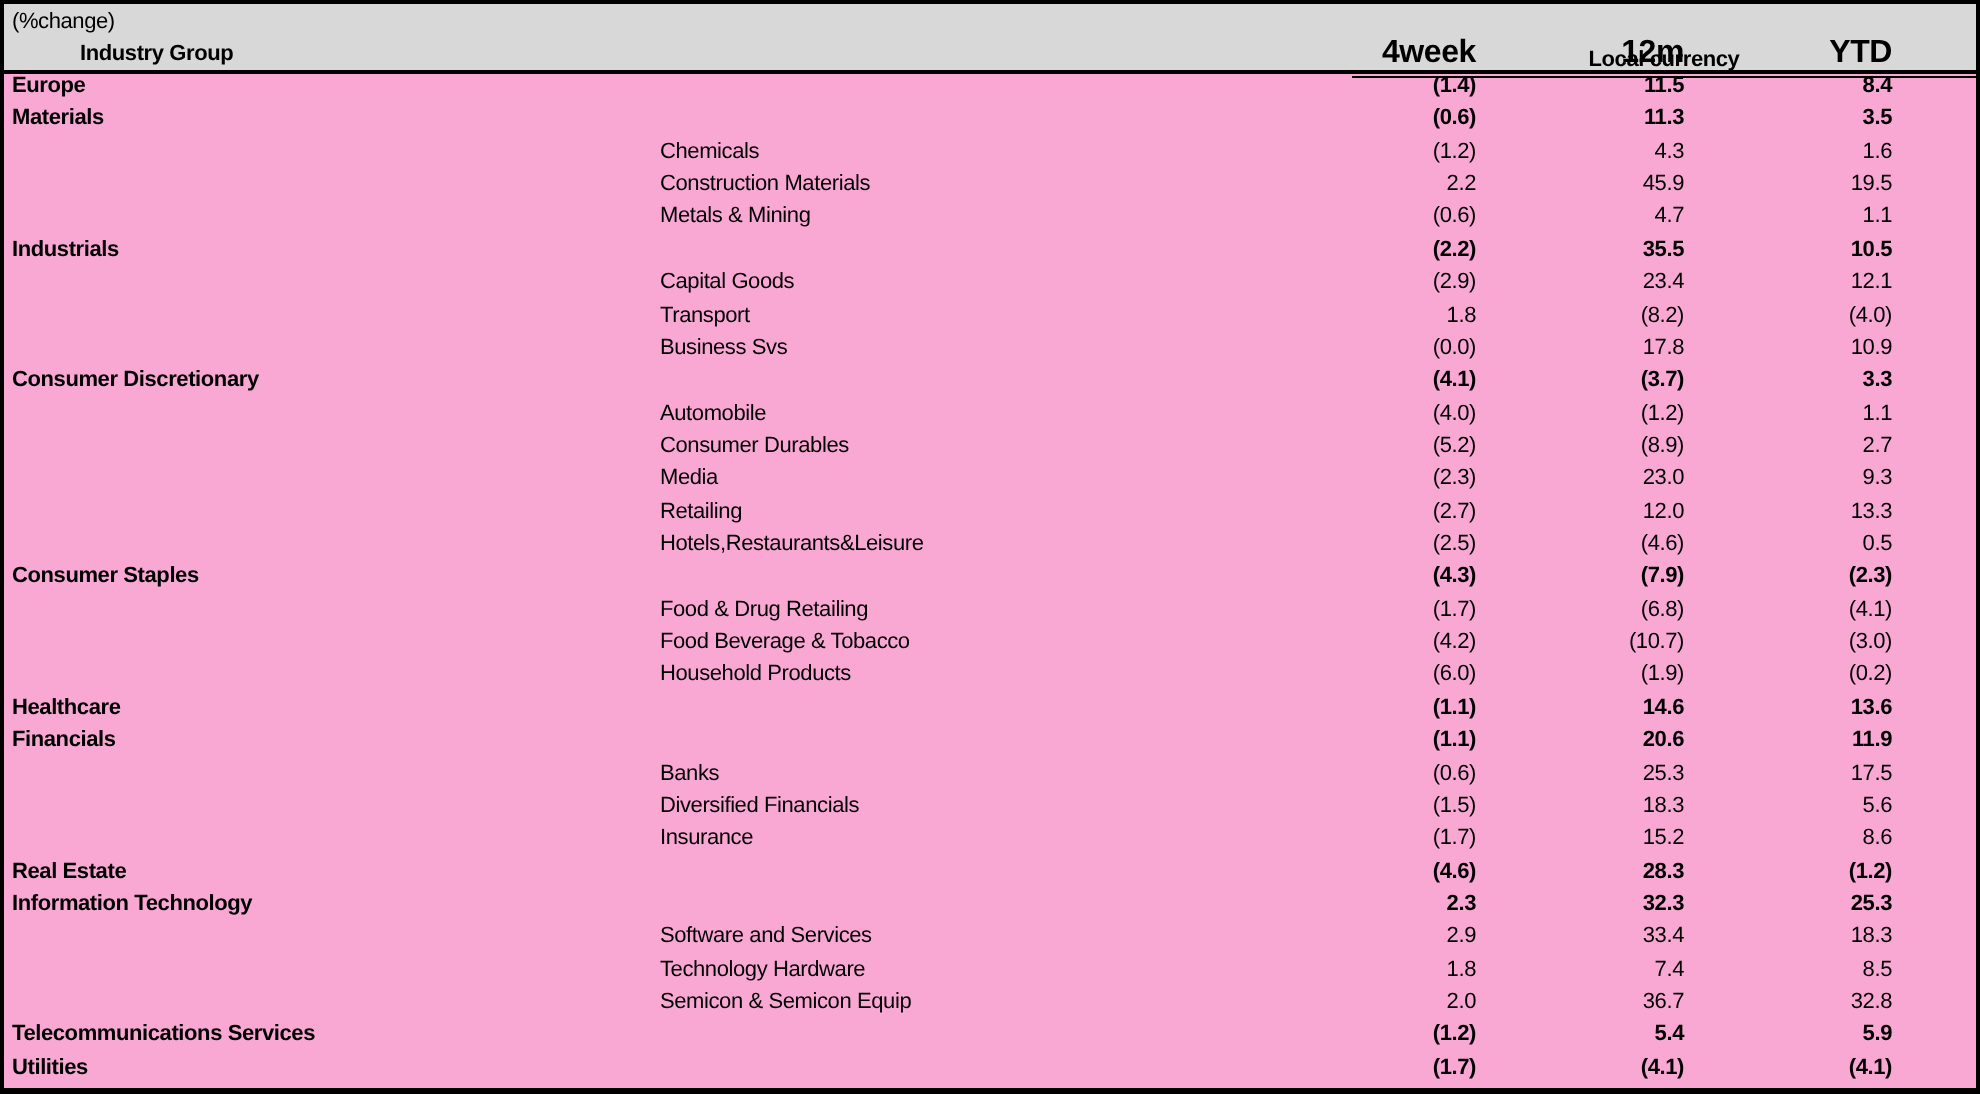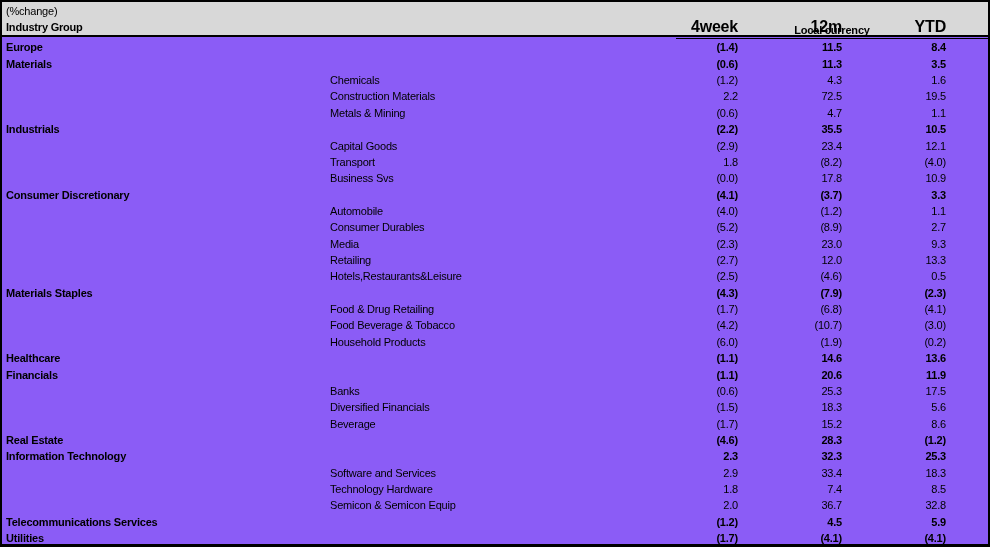--- a/index.html
+++ b/index.html
@@ -9,34 +9,34 @@
     font-family: "Liberation Sans", sans-serif;
   }
   .perf-table {
     width: 990px;
     height: 547px;
     box-sizing: border-box;
     border-left: 2px solid #000;
     border-right: 2px solid #000;
     border-top: 2px solid #000;
     border-bottom: 3px solid #000;
-    background: #8b5cf6;
+    background: #f9a8d4;
     display: flex;
     flex-direction: column;
     letter-spacing: -0.2px;
   }
   
   .thead {
     background: #d8d8d8;
     border-bottom: 2px solid #000;
     flex: 0 0 auto;
   }
   .hrow { display: flex; align-items: center; }
   .hrow1 { height: 17px; }
-  .hrow2 { height: 16px; }
+  .hrow2 { height: 16px; margin-left: 34px; }
   .hleft {
     flex: 1 1 auto;
     padding-left: 4px;
     font-size: 11px;
     white-space: nowrap;
   }
   .hleft.bold { font-weight: bold; }
   .currency-span {
     flex: 0 0 312px;
     height: 100%;
@@ -64,21 +64,21 @@
   }
   
   .tbody {
     flex: 1 1 auto;
     display: flex;
     flex-direction: column;
   }
   .trow {
     flex: 1 1 auto;
     display: flex;
-    align-items: flex-end;
+    align-items: flex-start;
     font-size: 11px;
     min-height: 0;
   }
   .trow.group { font-weight: bold; }
   .rlabel {
     flex: 1 1 auto;
     padding-left: 4px;
     white-space: nowrap;
     overflow: hidden;
   }
@@ -132,21 +132,21 @@
     <div class="trow sub">
       <div class="rlabel">Chemicals</div>
       <div class="num">(1.2)</div>
       <div class="num">4.3</div>
       <div class="num">1.6</div>
     </div>
 
     <div class="trow sub">
       <div class="rlabel">Construction Materials</div>
       <div class="num">2.2</div>
-      <div class="num">72.5</div>
+      <div class="num">45.9</div>
       <div class="num">19.5</div>
     </div>
 
     <div class="trow sub">
       <div class="rlabel">Metals &amp; Mining</div>
       <div class="num">(0.6)</div>
       <div class="num">4.7</div>
       <div class="num">1.1</div>
     </div>
 
@@ -214,21 +214,21 @@
     </div>
 
     <div class="trow sub">
       <div class="rlabel">Hotels,Restaurants&amp;Leisure</div>
       <div class="num">(2.5)</div>
       <div class="num">(4.6)</div>
       <div class="num">0.5</div>
     </div>
 
     <div class="trow group">
-      <div class="rlabel">Materials Staples</div>
+      <div class="rlabel">Consumer Staples</div>
       <div class="num">(4.3)</div>
       <div class="num">(7.9)</div>
       <div class="num">(2.3)</div>
     </div>
 
     <div class="trow sub">
       <div class="rlabel">Food &amp; Drug Retailing</div>
       <div class="num">(1.7)</div>
       <div class="num">(6.8)</div>
       <div class="num">(4.1)</div>
@@ -270,21 +270,21 @@
     </div>
 
     <div class="trow sub">
       <div class="rlabel">Diversified Financials</div>
       <div class="num">(1.5)</div>
       <div class="num">18.3</div>
       <div class="num">5.6</div>
     </div>
 
     <div class="trow sub">
-      <div class="rlabel">Beverage</div>
+      <div class="rlabel">Insurance</div>
       <div class="num">(1.7)</div>
       <div class="num">15.2</div>
       <div class="num">8.6</div>
     </div>
 
     <div class="trow group">
       <div class="rlabel">Real Estate</div>
       <div class="num">(4.6)</div>
       <div class="num">28.3</div>
       <div class="num">(1.2)</div>
@@ -314,21 +314,21 @@
     <div class="trow sub">
       <div class="rlabel">Semicon &amp; Semicon Equip</div>
       <div class="num">2.0</div>
       <div class="num">36.7</div>
       <div class="num">32.8</div>
     </div>
 
     <div class="trow group">
       <div class="rlabel">Telecommunications Services</div>
       <div class="num">(1.2)</div>
-      <div class="num">4.5</div>
+      <div class="num">5.4</div>
       <div class="num">5.9</div>
     </div>
 
     <div class="trow group">
       <div class="rlabel">Utilities</div>
       <div class="num">(1.7)</div>
       <div class="num">(4.1)</div>
       <div class="num">(4.1)</div>
     </div>
   </div>

